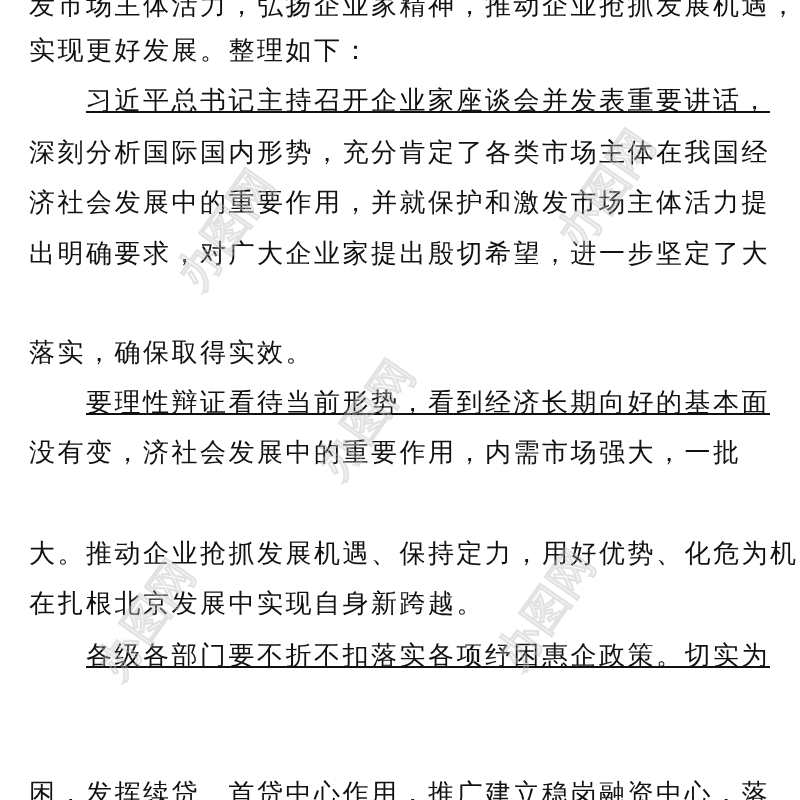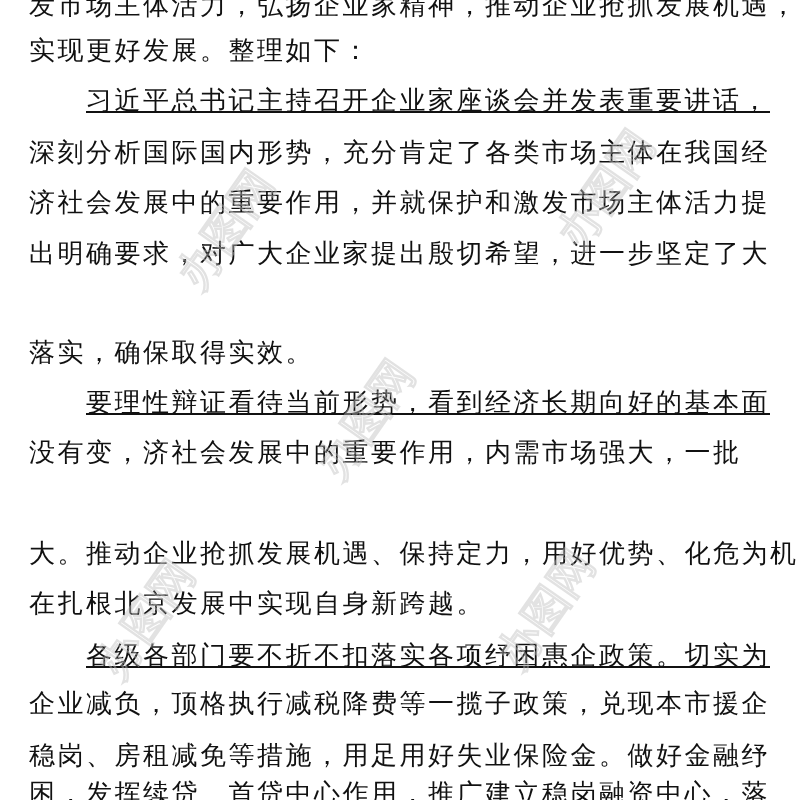--- a/index.html
+++ b/index.html
@@ -42,22 +42,20 @@
   <div class="line indent" style="top:75px">习近平总书记主持召开企业家座谈会并发表重要讲话，</div>
   <div class="line" style="top:127px">深刻分析国际国内形势，充分肯定了各类市场主体在我国经</div>
   <div class="line" style="top:177px">济社会发展中的重要作用，并就保护和激发市场主体活力提</div>
   <div class="line" style="top:228px">出明确要求，对广大企业家提出殷切希望，进一步坚定了大</div>
   <div class="line" style="top:327px">落实，确保取得实效。</div>
   <div class="line indent" style="top:377px">要理性辩证看待当前形势，看到经济长期向好的基本面</div>
   <div class="line" style="top:427px">没有变，济社会发展中的重要作用，内需市场强大，一批</div>
   <div class="line" style="top:528px">大。推动企业抢抓发展机遇、保持定力，用好优势、化危为机，</div>
   <div class="line" style="top:578px">在扎根北京发展中实现自身新跨越。</div>
   <div class="line indent" style="top:630px">各级各部门要不折不扣落实各项纾困惠企政策。切实为</div>
-  <div class="line" style="top:678px">企业减负，顶格执行减税降费等一揽子政策，兑现本市援企</div>
-  <div class="line" style="top:730px">稳岗、房租减免等措施，用足用好失业保险金。做好金融纾</div>
   <div class="line" style="top:768px">困，发挥续贷、首贷中心作用，推广建立稳岗融资中心，落</div>
 
   <div class="wm" style="left:160px; top:200px">办图网</div>
   <div class="wm" style="left:540px; top:160px">办图网</div>
   <div class="wm" style="left:300px; top:390px">办图网</div>
   <div class="wm" style="left:80px; top:590px">办图网</div>
   <div class="wm" style="left:480px; top:580px">办图网</div>
 </div>
 
 </body></html>

